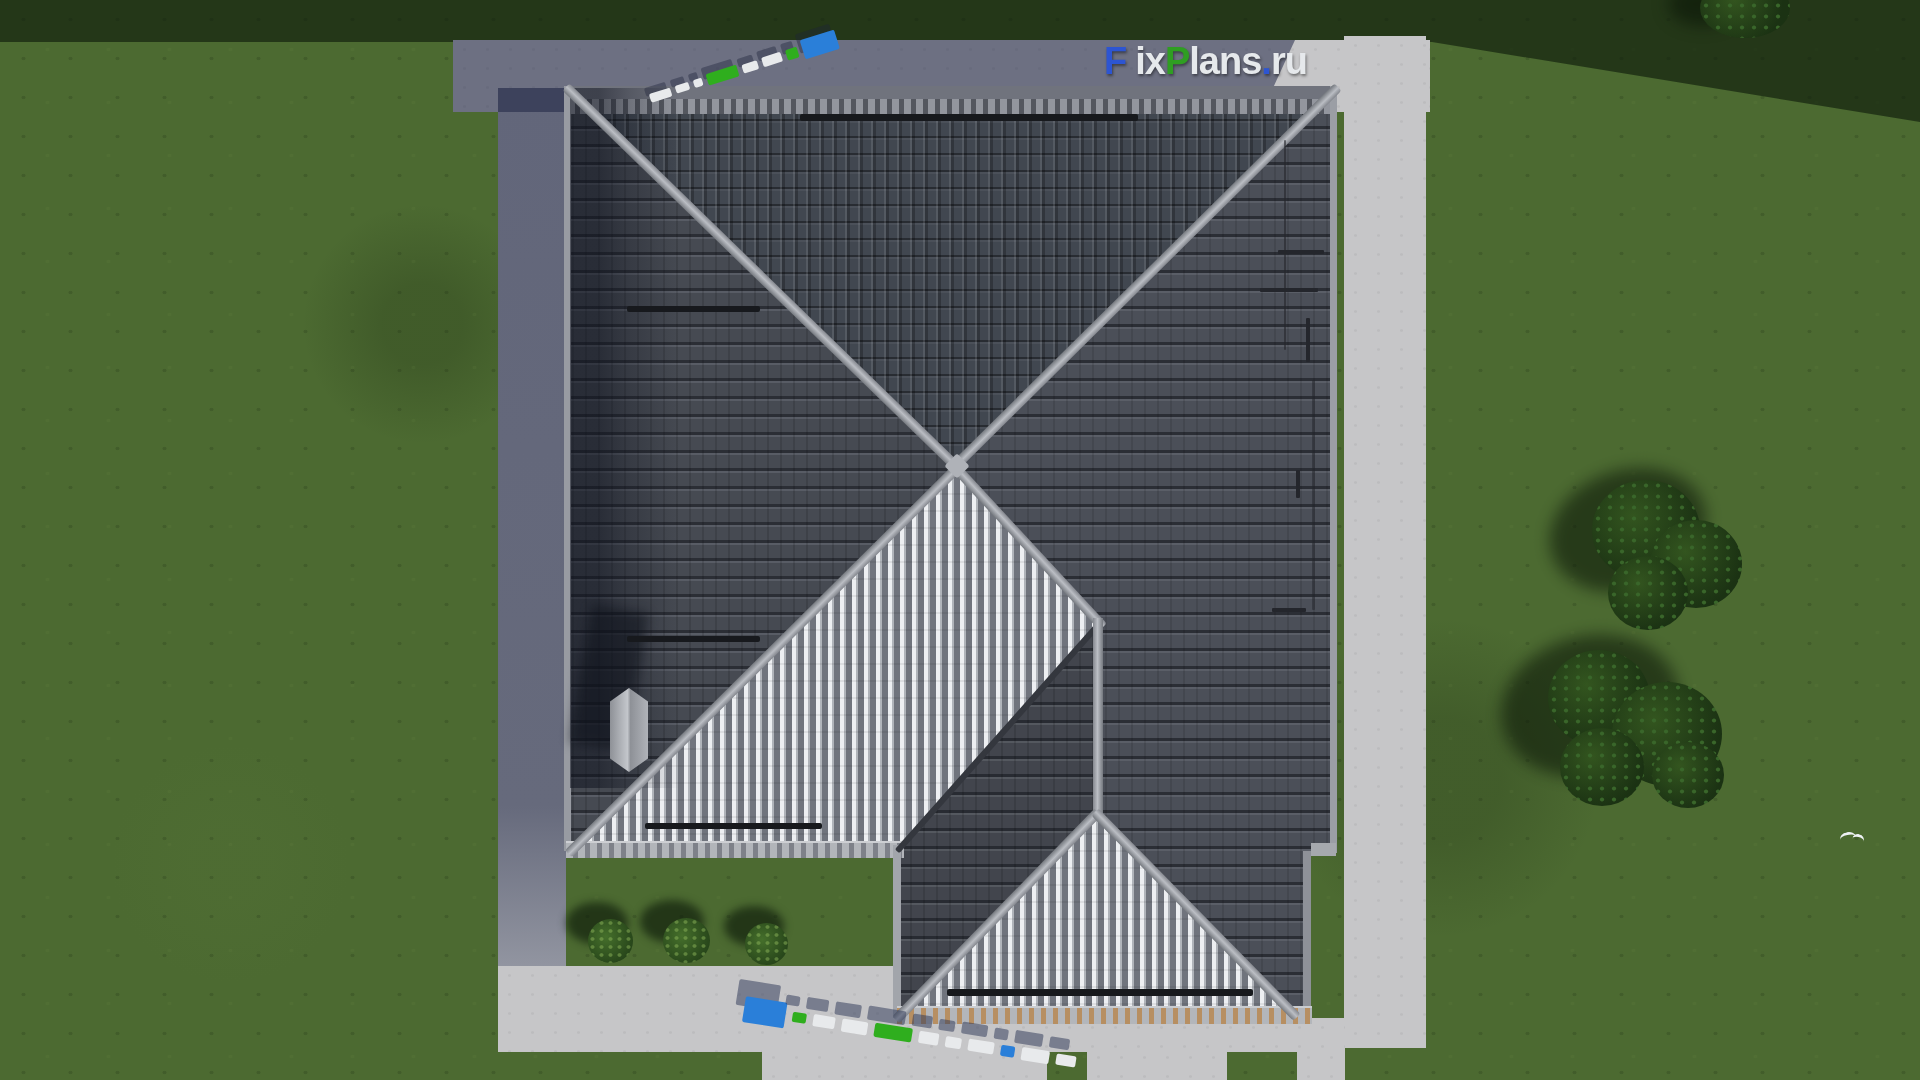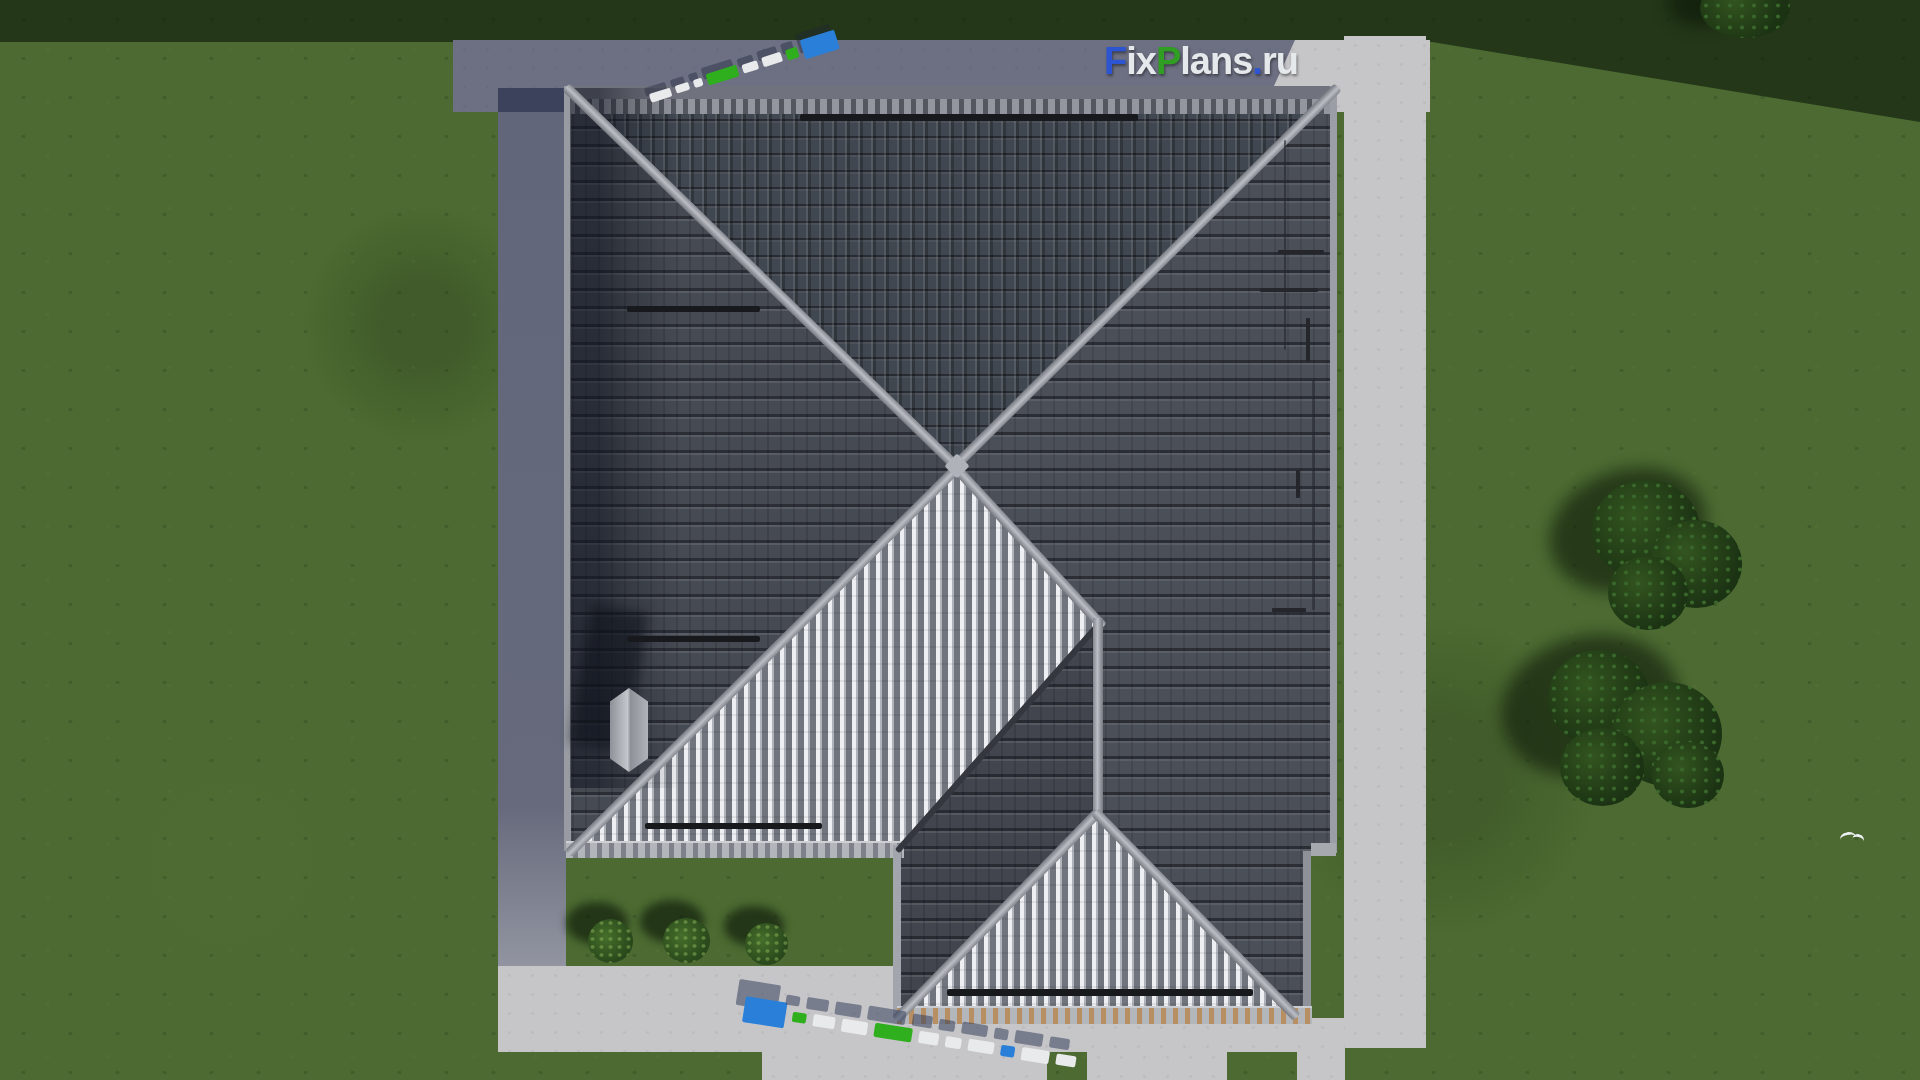--- a/index.html
+++ b/index.html
@@ -301,14 +301,14 @@
       <div class="block block--white" style="width: 26px; height: 13px;"></div>
       <div class="block block--green" style="width: 38px; height: 14px;"></div>
       <div class="block block--white" style="width: 20px; height: 12px;"></div>
       <div class="block block--white" style="width: 16px; height: 11px;"></div>
       <div class="block block--white" style="width: 26px; height: 12px;"></div>
       <div class="block block--blue" style="width: 14px; height: 11px;"></div>
       <div class="block block--white" style="width: 28px; height: 13px;"></div>
       <div class="block block--white" style="width: 20px; height: 11px;"></div>
     </div>
 
-  <div class="abs" id="watermark-logo"><span style="color: rgb(45, 85, 210);">F</span><span style="color: rgb(230, 233, 236);">ix</span><span style="color: rgb(47, 158, 34);">P</span><span style="color: rgb(230, 233, 236);">lans</span><span style="color: rgb(45, 85, 210);">.</span><span style="color: rgb(230, 233, 236);">ru</span></div>
+  <div class="abs" id="watermark-logo"><span style="color: rgb(45, 85, 210);">F</span><span style="color: rgb(230, 233, 236); margin-left: 9px;">ix</span><span style="color: rgb(47, 158, 34);">P</span><span style="color: rgb(230, 233, 236);">lans</span><span style="color: rgb(45, 85, 210);">.</span><span style="color: rgb(230, 233, 236);">ru</span></div>
 </div>
 
 </body></html>

